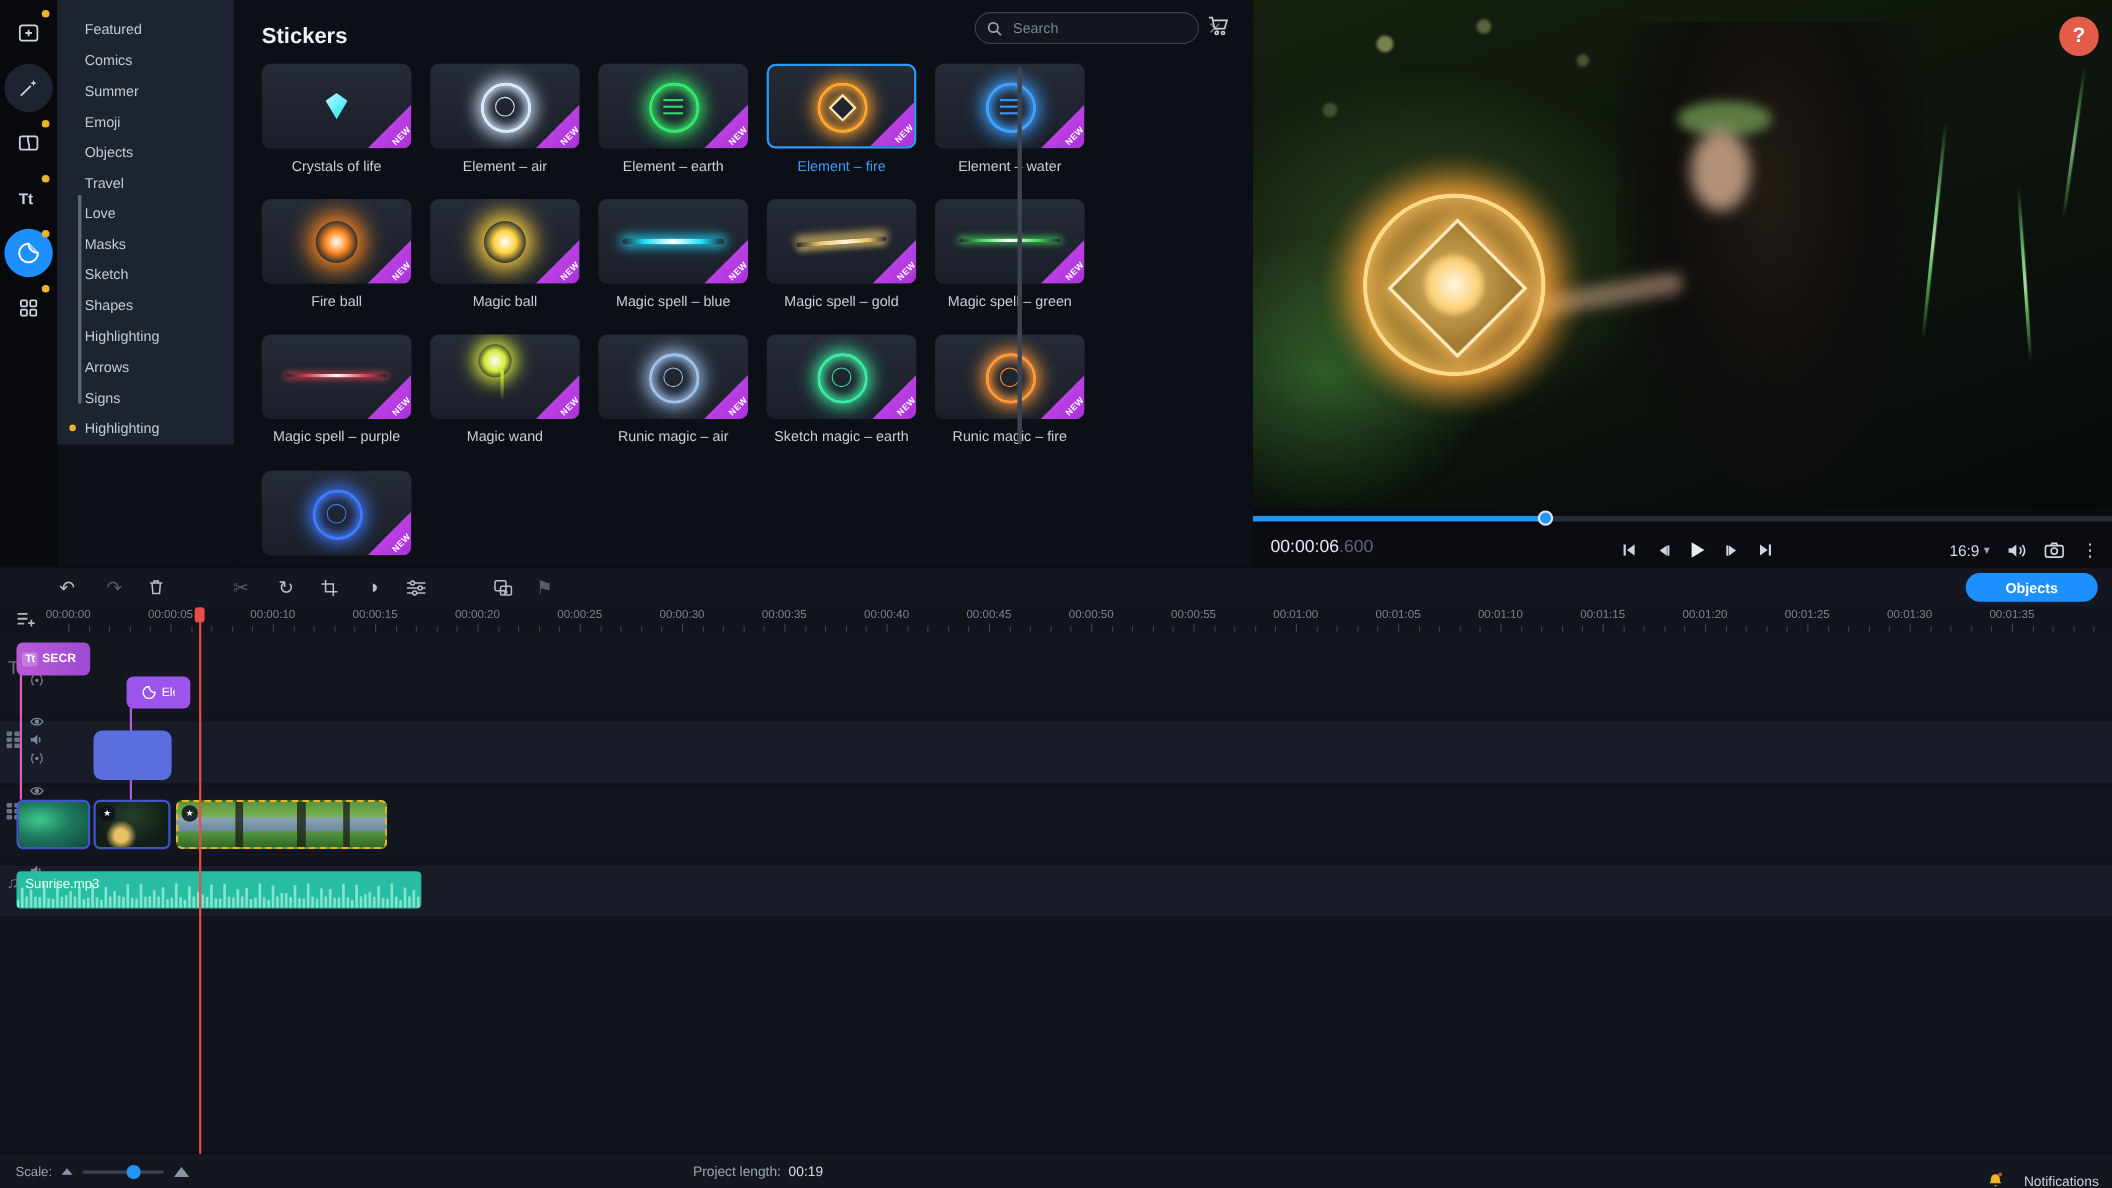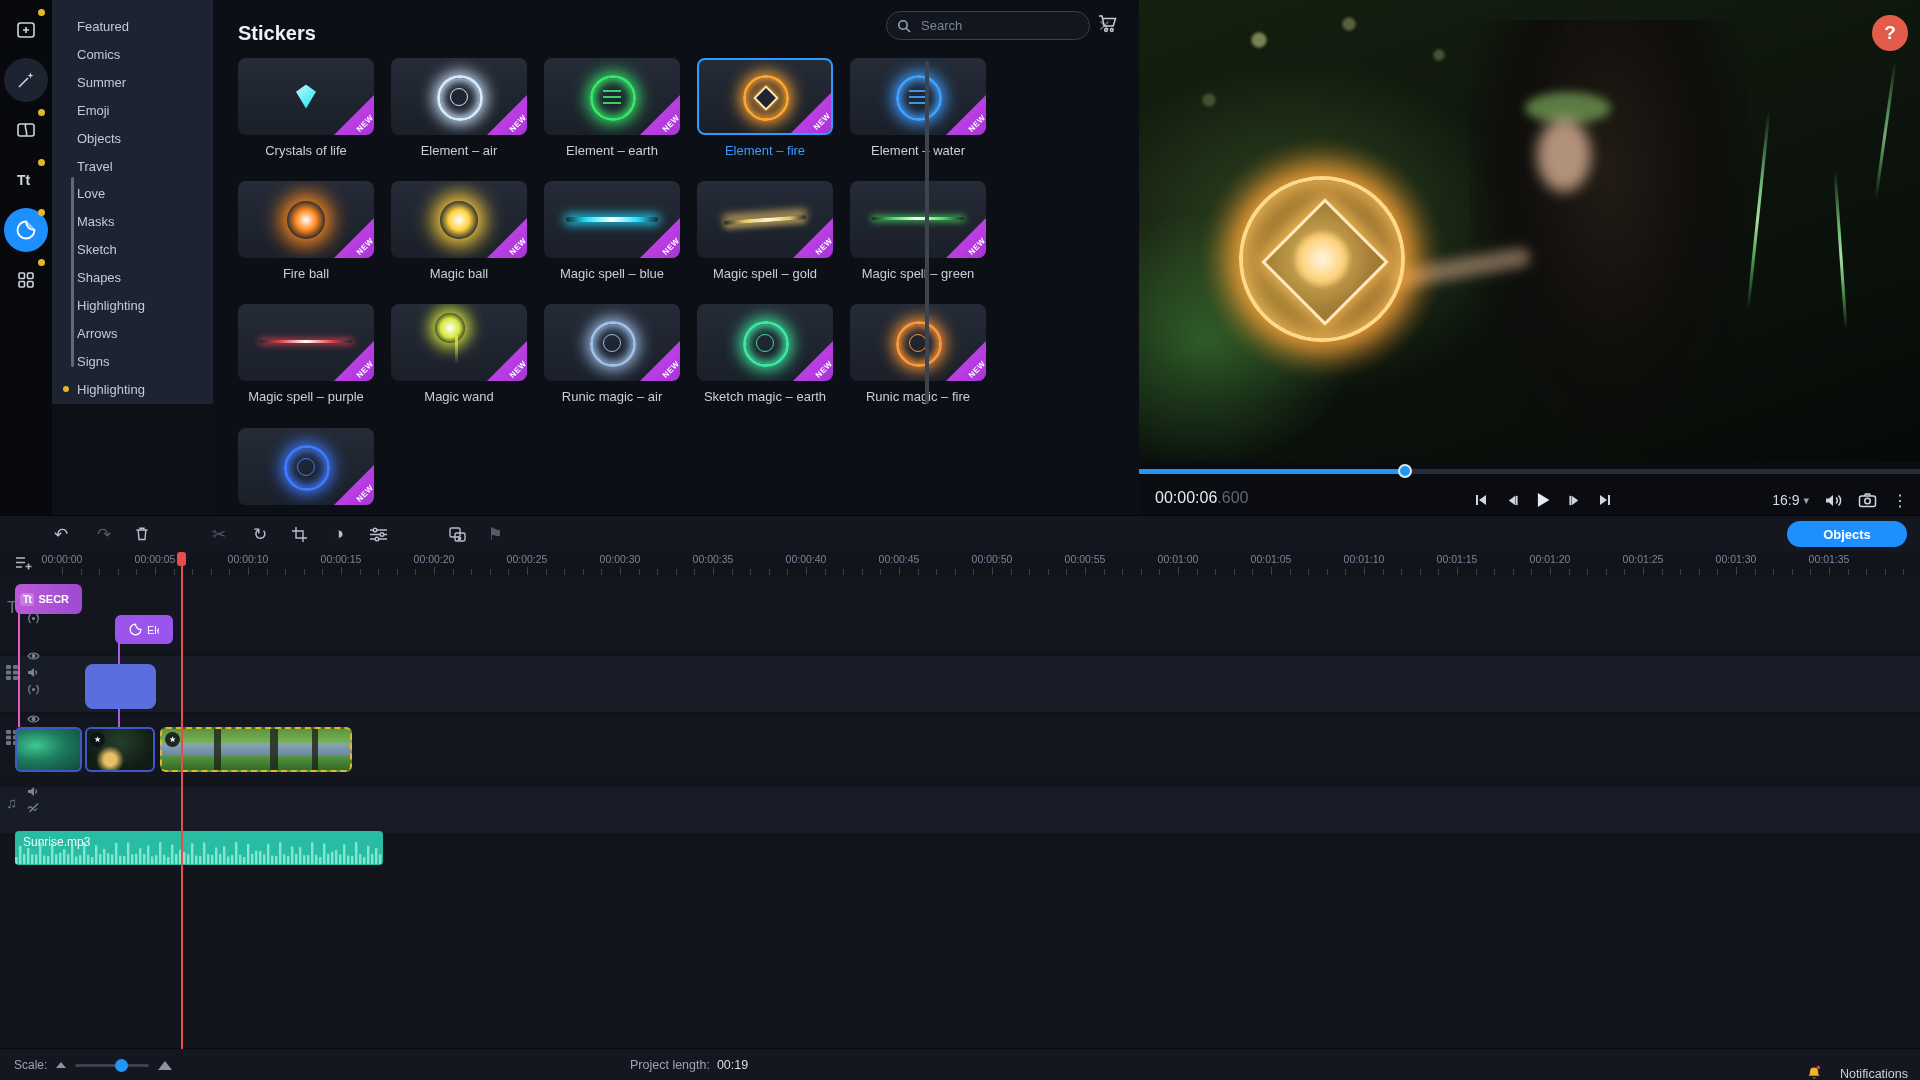--- a/index.html
+++ b/index.html
@@ -130,21 +130,21 @@
   .clip-title .ttchip{font-size:10px;font-weight:700;background:rgba(255,255,255,.22);border-radius:3px;padding:1px 3px;letter-spacing:-0.5px;}
   .clip-title .txt{font-size:11px;font-weight:700;white-space:nowrap;overflow:hidden;}
   .clip-sticker{background:#9b55ec;display:flex;align-items:center;gap:5px;padding:0 14px;color:#fff;}
   .clip-sticker .txt{font-size:11px;white-space:nowrap;overflow:hidden;}
   .clip-blue{background:#5b6edd;border-radius:8px;}
   .vclip{border:2px solid #4156c9;overflow:hidden;}
   .vclip.sel{border:2px dashed #e8b427;}
   .starbadge{position:absolute;left:3px;top:3px;width:15px;height:15px;border-radius:50%;background:rgba(14,17,25,.85);
      display:flex;align-items:center;justify-content:center;color:#fff;font-size:8px;}
   .linkline{position:absolute;width:2px;}
-  .clip-audio{background:#28bda2;border-radius:4px;overflow:hidden;margin-top:39px;}
+  .clip-audio{background:#28bda2;border-radius:4px;overflow:hidden;}
   .clip-audio .txt{position:absolute;left:8px;top:4px;font-size:12px;color:#f0fffa;}
   .playhead-line{position:absolute;width:2px;background:#e84c4c;z-index:40;}
   .playhead-handle{position:absolute;width:9px;height:14px;border-radius:3px;background:#e84c4c;z-index:41;}
 
   
   .statusbar{position:absolute;left:0;top:1048px;width:1920px;height:32px;background:#14171f;border-top:1px solid #060910;}
   .scale-cluster{position:absolute;left:14px;top:0;height:32px;display:flex;align-items:center;gap:9px;color:#9aa3b5;font-size:12px;}
   .tri-s{width:0;height:0;border-left:5px solid transparent;border-right:5px solid transparent;border-bottom:6px solid #8b94a6;}
   .tri-l{width:0;height:0;border-left:7px solid transparent;border-right:7px solid transparent;border-bottom:9px solid #8b94a6;}
   .scale-track{position:relative;width:74px;height:3px;border-radius:2px;background:#3a4150;}

